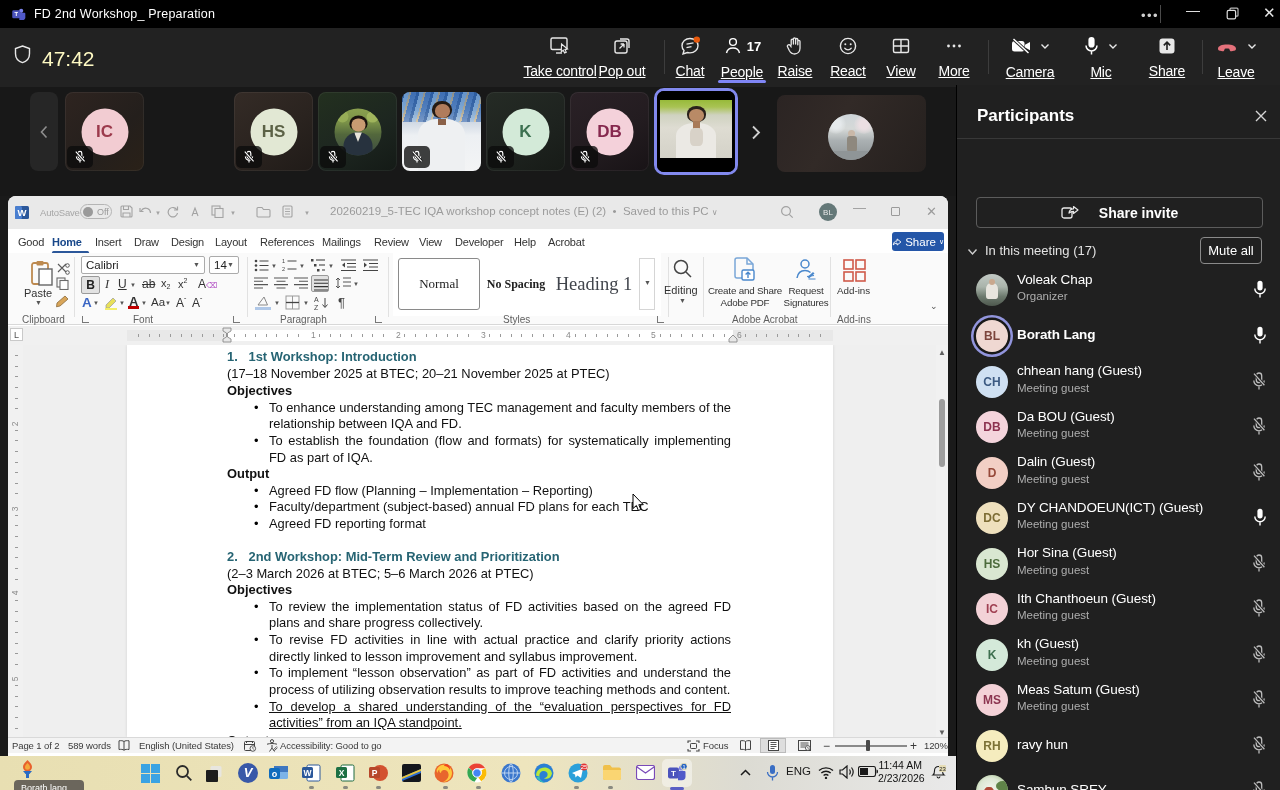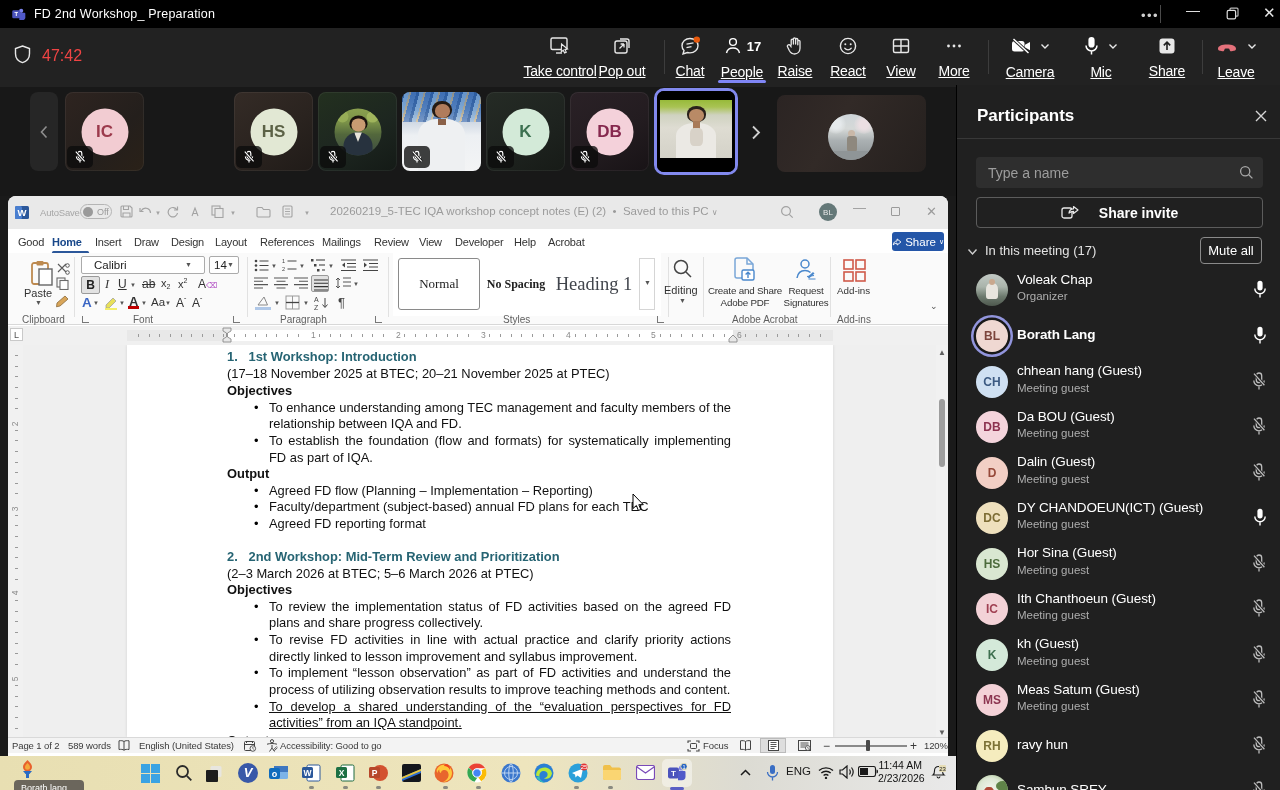--- a/index.html
+++ b/index.html
@@ -61,21 +61,21 @@
       <path d="M4 3V2.2a1 1 0 0 1 1-1h6a1 1 0 0 1 1 1v6a1 1 0 0 1-1 1H10" fill="none" stroke="#b9b9b9" stroke-width="1.2"></path>
       <rect x="1.2" y="3.4" width="8.4" height="8.4" rx="1.4" fill="none" stroke="#dfdfdf" stroke-width="1.2"></rect>
     </svg>
   <div class="abs" style="left:1263px;top:4px;color:#e6e6e6;font-size:15px">✕</div>
 </div>
 
 <div id="toolbar" class="abs">
   <svg class="abs" style="left:14px;top:17px" width="17" height="19" viewBox="0 0 17 19">
       <path d="M8.5 1l7 2.6v5.2c0 4.2-3 7.6-7 8.8-4-1.2-7-4.6-7-8.8V3.6z" fill="none" stroke="#e8e8e8" stroke-width="1.4"></path>
     </svg>
-  <div class="abs" style="left:42px;top:19px;color:#ef4444;font-size:16px">47:42</div>
+  <div class="abs" style="left:42px;top:19px;color:#fef9c3;font-size:21px">47:42</div>
 
   <div class="tbtn" style="left:522px;width:76px">
     <svg style="margin:2px auto 0" width="22" height="20" viewBox="0 0 22 20">
         <rect x="2" y="2" width="16" height="11.5" rx="1.5" fill="none" stroke="#e8e8e8" stroke-width="1.4"></rect>
         <path d="M7 17h6" stroke="#e8e8e8" stroke-width="1.4"></path>
         <path d="M12.5 8l6 5-2.6.4 1.4 2.9-1.7.8-1.4-2.9-1.9 1.6z" fill="#1f1f1f" stroke="#e8e8e8" stroke-width="1.1"></path>
       </svg>
     <div class="lbl">Take control</div>
   </div>
 
@@ -421,21 +421,21 @@
         <rect x="1" y="1" width="8" height="9" fill="none" stroke="#6a6a6a" stroke-width="1.1"></rect>
         <rect x="4" y="3.5" width="8" height="9" fill="#fff" stroke="#6a6a6a" stroke-width="1.1"></rect>
       </svg>
     <svg class="abs" style="left:47px;top:41px" width="15" height="14" viewBox="0 0 15 14">
         <path d="M2 9l8-7 3 3-8 7-3.5.8z" fill="#d9a65a" stroke="#8a6a3a" stroke-width=".8"></path>
       </svg>
     <div class="glabel" style="left:14px">Clipboard</div>
     <div class="abs" style="left:74px;top:63px;width:7px;height:7px;border-left:1px solid #777;border-bottom:1px solid #777"></div>
     <div class="gsep" style="left:66px"></div>
 
-    <div class="abs" style="left:73px;top:3px;width:124px;height:18px;background:#fff;border:1px solid #ababab;border-radius:2px;font-size:11.5px;color:#222;padding:2px 12px">Calibri<span style="float:right;font-size:7px;color:#555;margin-top:2px">▼</span></div>
+    <div class="abs" style="left:73px;top:3px;width:124px;height:18px;background:#fff;border:1px solid #ababab;border-radius:2px;font-size:11.5px;color:#222;padding:2px 4px">Calibri<span style="float:right;font-size:7px;color:#555;margin-top:2px">▼</span></div>
     <div class="abs" style="left:201px;top:3px;width:30px;height:18px;background:#fff;border:1px solid #ababab;border-radius:2px;font-size:11.5px;color:#222;padding:2px 4px">14<span style="float:right;font-size:7px;color:#555;margin-top:2px">▼</span></div>
     <div class="abs" style="left:73px;top:23px;width:19px;height:18px;background:#e2e2e2;border:1px solid #9a9a9a;border-radius:2px;font-weight:bold;font-size:12px;color:#222;text-align:center;padding-top:1px">B</div>
     <div class="abs" style="left:97px;top:24px;font-style:italic;font-size:12.5px;color:#333;font-family:'Liberation Serif',serif">I</div>
     <div class="abs" style="left:110px;top:24px;font-size:12px;color:#333;text-decoration:underline">U</div>
       <div class="abs" style="left:122px;top:29px;font-size:6px;color:#555">▼</div>
     <div class="abs" style="left:134px;top:24px;font-size:12px;color:#333;text-decoration:line-through">ab</div>
     <div class="abs" style="left:153px;top:24px;font-size:11px;color:#333">x<span style="font-size:7px;vertical-align:-2px">2</span></div>
     <div class="abs" style="left:170px;top:24px;font-size:11px;color:#333">x<span style="font-size:7px;vertical-align:5px">2</span></div>
     <div class="abs" style="left:190px;top:24px;font-size:12px;color:#333">A<span style="font-size:8px;color:#b14fc4">⌫</span></div>
     <div class="abs" style="left:74px;top:42px;font-size:13.5px;font-weight:bold;color:#3b66c4">A</div>
@@ -782,27 +782,20 @@
   </div>
 </div>
 
 <div id="panel" class="abs">
   <div class="abs" style="left:20px;top:21px;font-size:17px;font-weight:bold;color:#fff">Participants</div>
   <svg class="abs" style="left:297px;top:24px" width="14" height="14" viewBox="0 0 14 14">
       <path d="M2 2l10 10M12 2L2 12" stroke="#d6d6d6" stroke-width="1.4"></path>
     </svg>
   <div class="abs" style="left:0;top:53px;width:324px;height:1px;background:#383838"></div>
 
-  <div class="abs" style="left:19px;top:72px;width:287px;height:31px;border-radius:4px;background:#2e2e2e">
-    <div class="abs" style="left:12px;top:8px;font-size:14px;color:#9d9d9d">Type a name</div>
-    <svg class="abs" style="left:263px;top:8px" width="15" height="15" viewBox="0 0 15 15">
-        <circle cx="6.2" cy="6.2" r="4.6" fill="none" stroke="#a8a8a8" stroke-width="1.3"></circle>
-        <path d="M9.8 9.8l3.6 3.6" stroke="#a8a8a8" stroke-width="1.3"></path>
-      </svg>
-  </div>
 
   <div class="abs" style="left:19px;top:112px;width:287px;height:31px;border-radius:4px;border:1px solid #5c5c5c;display:flex;align-items:center;justify-content:center;gap:20px">
     <svg width="18" height="16" viewBox="0 0 18 16">
         <rect x="1" y="3" width="10" height="10" rx="2" fill="none" stroke="#e8e8e8" stroke-width="1.3"></rect>
         <path d="M8 8c.3-2.8 2-4.2 4.5-4.2V1.5L17 5l-4.5 3.5V6.3c-1.9 0-3.3.5-4.5 1.7z" fill="#202020" stroke="#e8e8e8" stroke-width="1.2" stroke-linejoin="round"></path>
       </svg>
     <span style="font-size:14px;font-weight:bold;color:#fff">Share invite</span>
   </div>
 
   <svg class="abs" style="left:10px;top:163px" width="11" height="8" viewBox="0 0 11 8">

